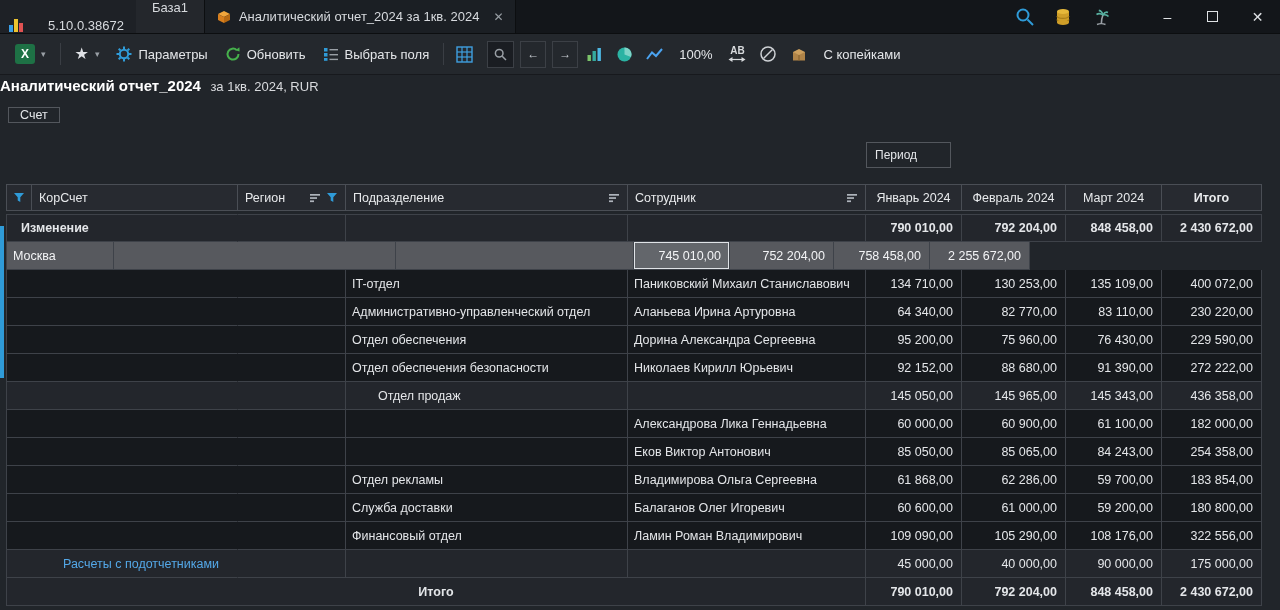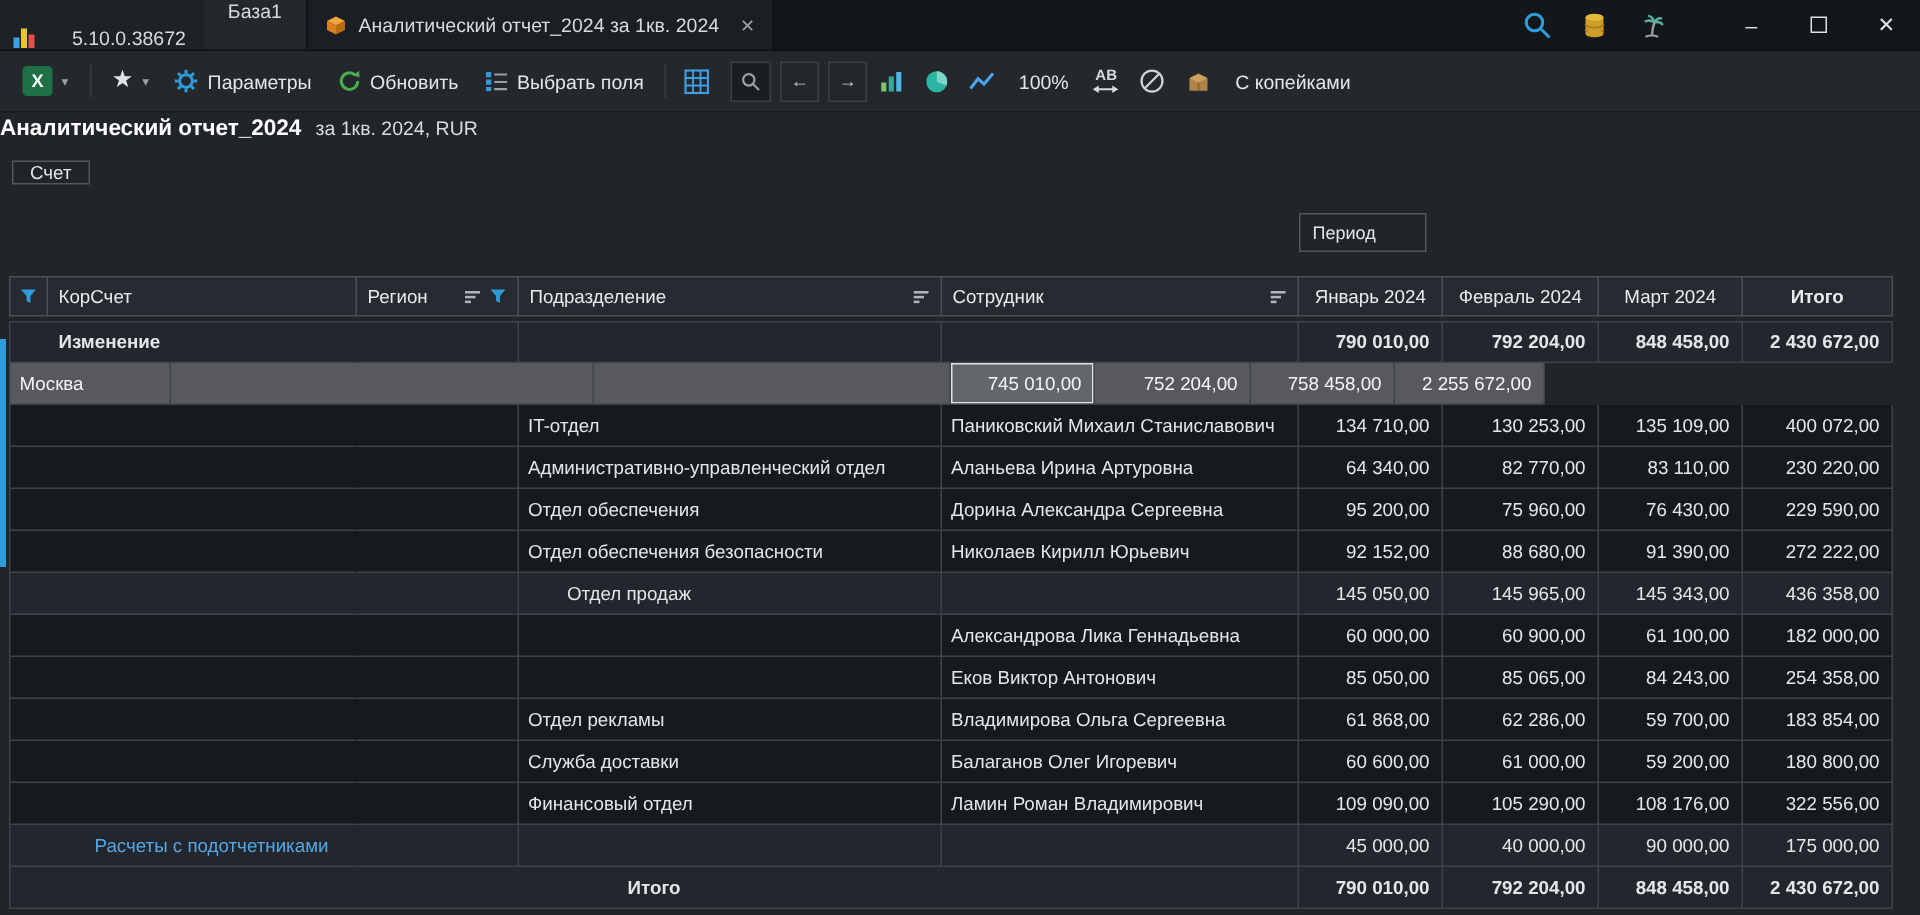--- a/index.html
+++ b/index.html
@@ -76,21 +76,21 @@
   .cell{box-sizing:border-box;height:28px;display:flex;align-items:center;padding:0 6px;
     border-right:1px solid var(--grid);border-bottom:1px solid var(--grid);
     white-space:nowrap;overflow:hidden;font-size:12.5px;background:var(--row);cursor:default}
   .trow .cell:first-child{border-left:1px solid var(--grid)}
   .pivot-body .trow:first-child .cell{border-top:1px solid var(--grid)}
   .c1{width:232px;border-right-color:transparent}
   .c2{width:108px}.c3{width:282px}.c4{width:238px}
   .v0{width:96px}.v1{width:104px}.v2{width:96px}.v3{width:100px}
   .num{justify-content:flex-end;padding:0 8px 0 6px}
   .lblspan{width:860px;justify-content:center;font-weight:bold}
-  .lvl1{padding-left:32px}.lvl2{padding-left:56px}
+  .lvl1{padding-left:14px}.lvl2{padding-left:56px}
   .trow.group .cell,.trow.subgroup .cell,.trow.link .cell,.trow.total .cell{background:var(--row-group)}
   .trow.group .c1,.trow.group .num{font-weight:bold}
   .trow.total .cell{font-weight:bold}
   .trow.subgroup .c3{padding-left:32px}
   .trow.link .c1{color:var(--link)}
   .trow.selected .cell{background:var(--sel);color:#f3f4f6}
   .trow.selected .c1{background:var(--sel-label);border-right-color:var(--grid);color:var(--text)}
   .cell.focus{background:#63666b !important;box-shadow:inset 0 0 0 1px #e0e3e7}
   svg{display:block}
 </style>

